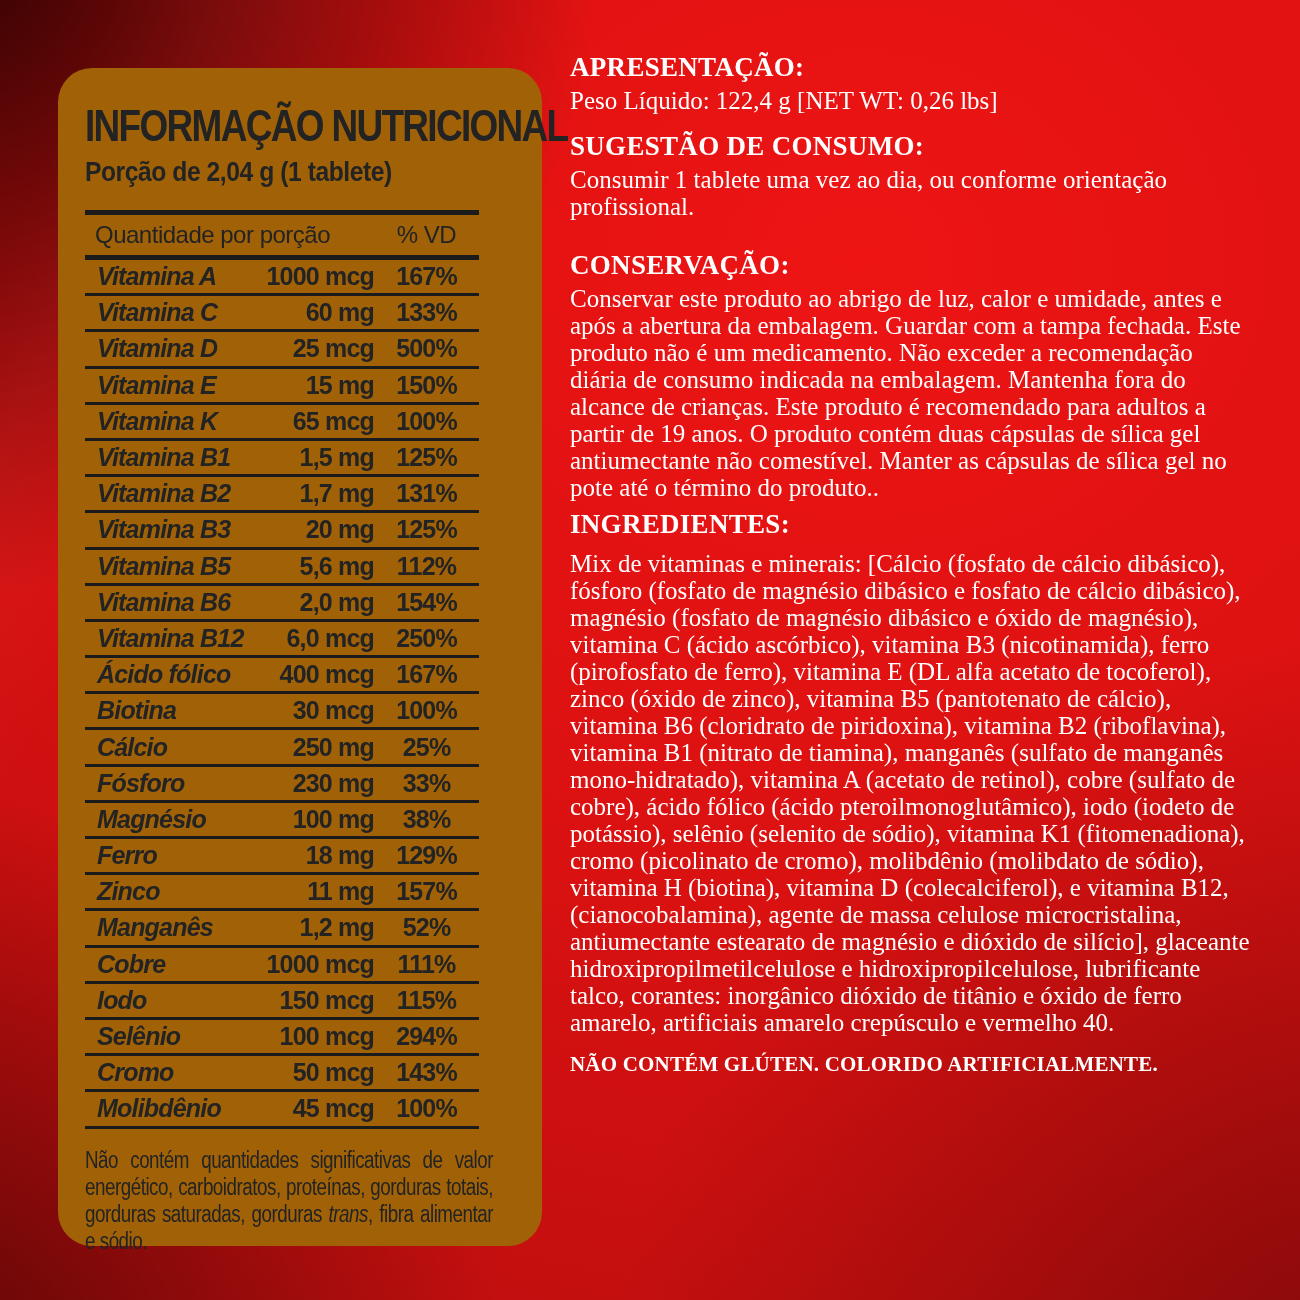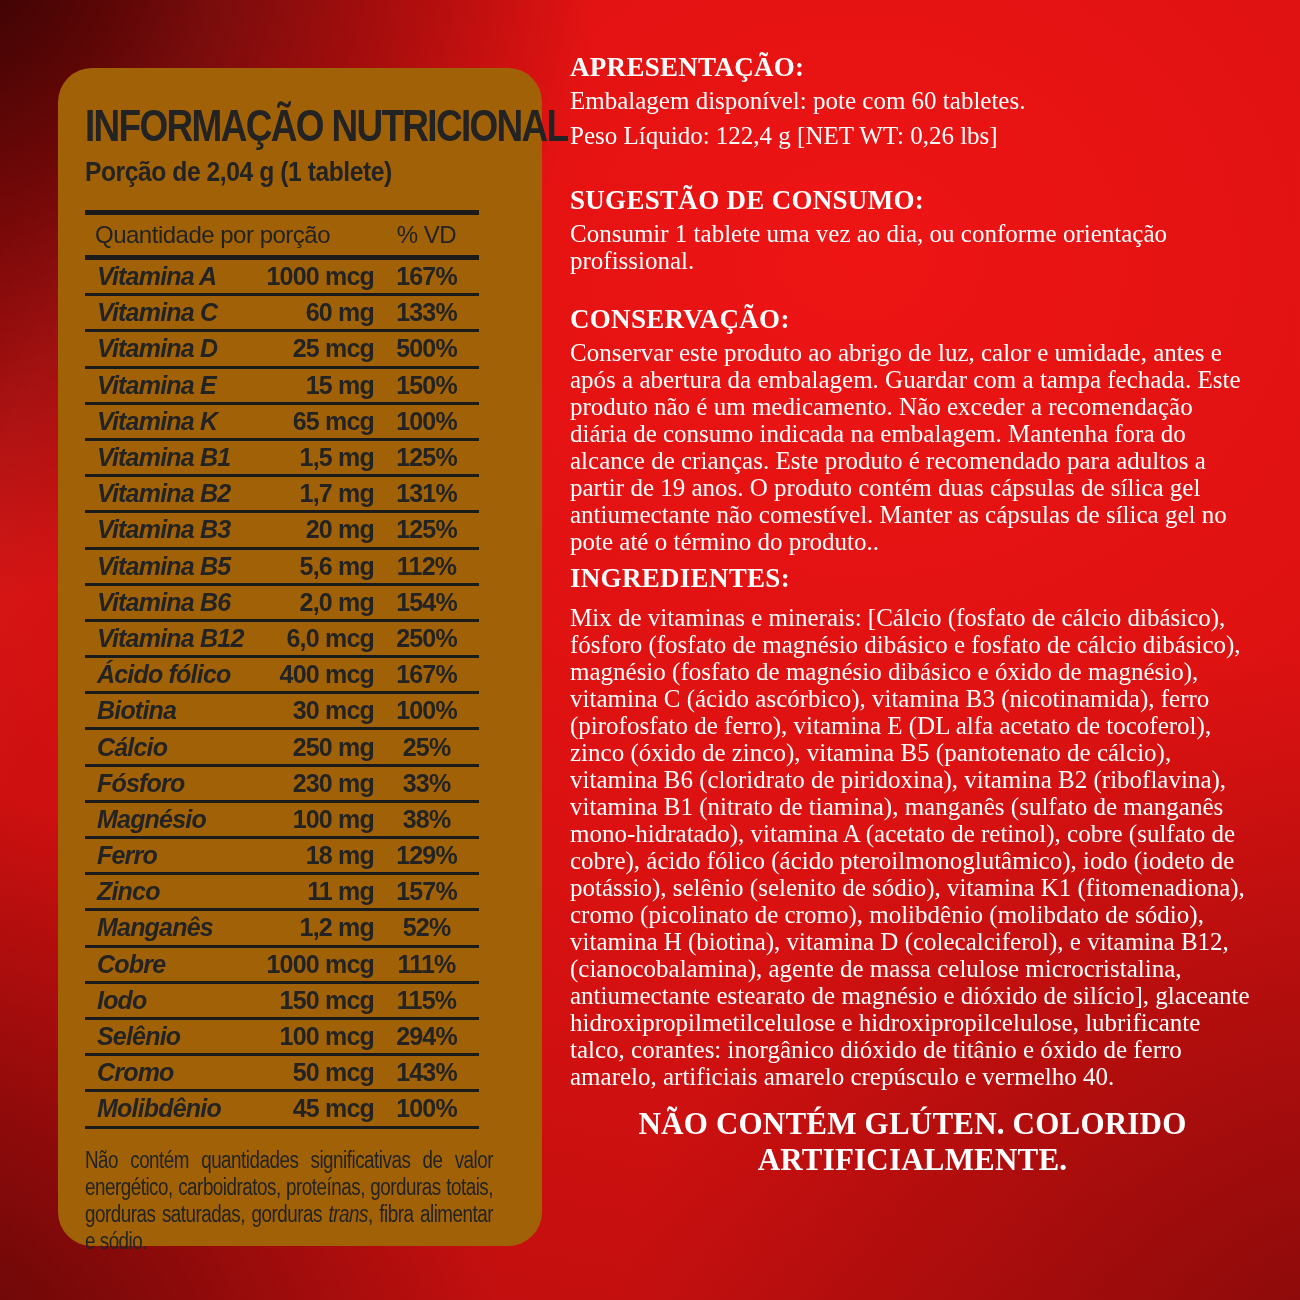--- a/index.html
+++ b/index.html
@@ -49,27 +49,27 @@
     transform:scaleX(0.8);transform-origin:left top;
   }
   .note .it{font-style:italic;}
   
   .right-col{
     position:absolute;left:570px;top:52px;width:685px;color:#ffffff;
     font-family:"Liberation Serif","DejaVu Serif",serif;
   }
   .sec-heading{font-size:27px;font-weight:bold;letter-spacing:0.3px;margin:0 0 4px 0;}
   .sec-par{font-size:25px;line-height:27px;margin:0 0 8px 0;}
-  .sec0{margin-bottom:36px;}
+  .sec0{margin-bottom:17px;}
   .sec1{margin-bottom:30px;}
   .sec2{margin-bottom:8px;}
   .sec3{margin-bottom:0;}
   .sec3 .sec-heading{margin-bottom:10px;}
   .footer-line{
-    margin-top:16px;font-size:31px;font-weight:bold;letter-spacing:0.2px;text-align:center;
+    margin-top:16px;font-size:21px;font-weight:bold;letter-spacing:0.2px;
   }
 </style>
 </head>
 <body>
 
 <div class="panel">
   <div class="panel-title">INFORMAÇÃO NUTRICIONAL</div>
   <div class="panel-subtitle">Porção de 2,04 g (1 tablete)</div>
 
   <div class="ntable">
@@ -203,21 +203,20 @@
 
   <div class="note">
     <span>Não contém quantidades significativas de valor energético, carboidratos, proteínas, gorduras totais, gorduras saturadas, gorduras </span><span class="it">trans</span><span>, fibra alimentar e sódio.</span>
   </div>
 </div>
 
 <div class="right-col">
   <div>
       <div class="section sec0">
         <div class="sec-heading">APRESENTAÇÃO:</div>
-        <p class="sec-par">Embalagem disponível: pote com 60 tabletes.</p>
         <p class="sec-par">Peso Líquido: 122,4 g [NET WT: 0,26 lbs]</p>
       </div>
       <div class="section sec1">
         <div class="sec-heading">SUGESTÃO DE CONSUMO:</div>
         <p class="sec-par">Consumir 1 tablete uma vez ao dia, ou conforme orientação profissional.</p>
       </div>
       <div class="section sec2">
         <div class="sec-heading">CONSERVAÇÃO:</div>
         <p class="sec-par">Conservar este produto ao abrigo de luz, calor e umidade, antes e após a abertura da embalagem. Guardar com a tampa fechada. Este produto não é um medicamento. Não exceder a recomendação diária de consumo indicada na embalagem. Mantenha fora do alcance de crianças. Este produto é recomendado para adultos a partir de 19 anos. O produto contém duas cápsulas de sílica gel antiumectante não comestível. Manter as cápsulas de sílica gel no pote até o término do produto..</p>
       </div>

